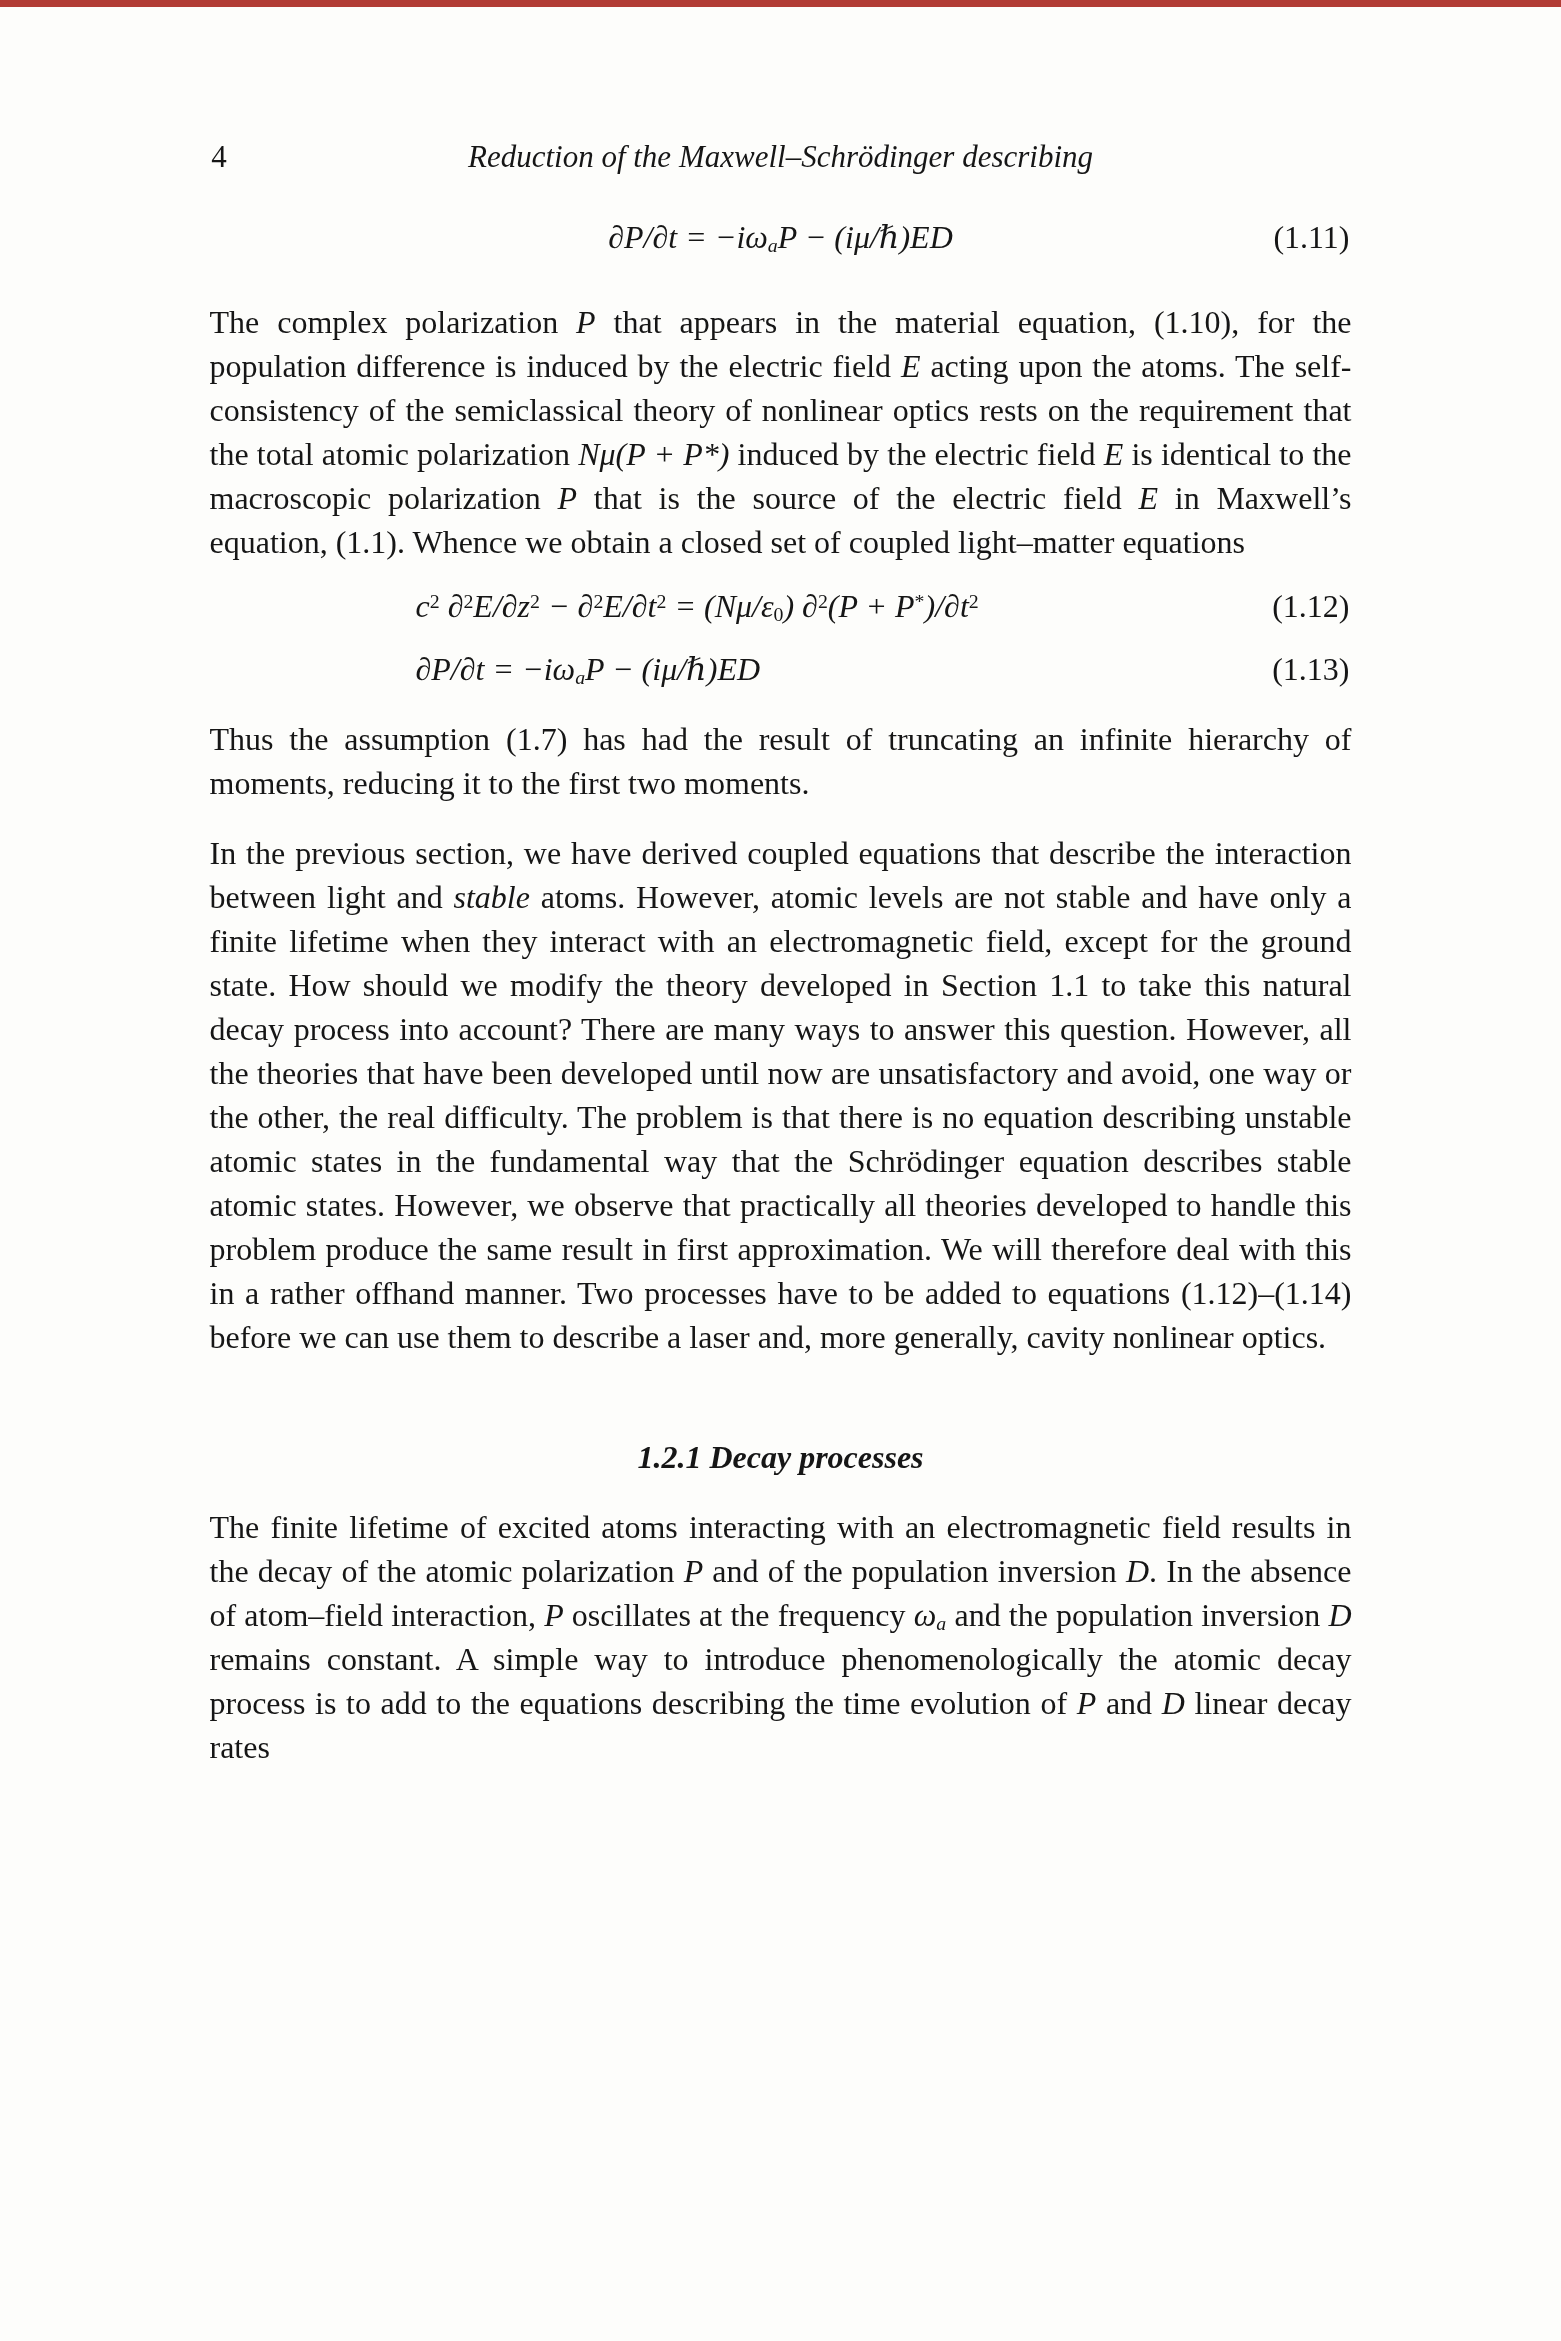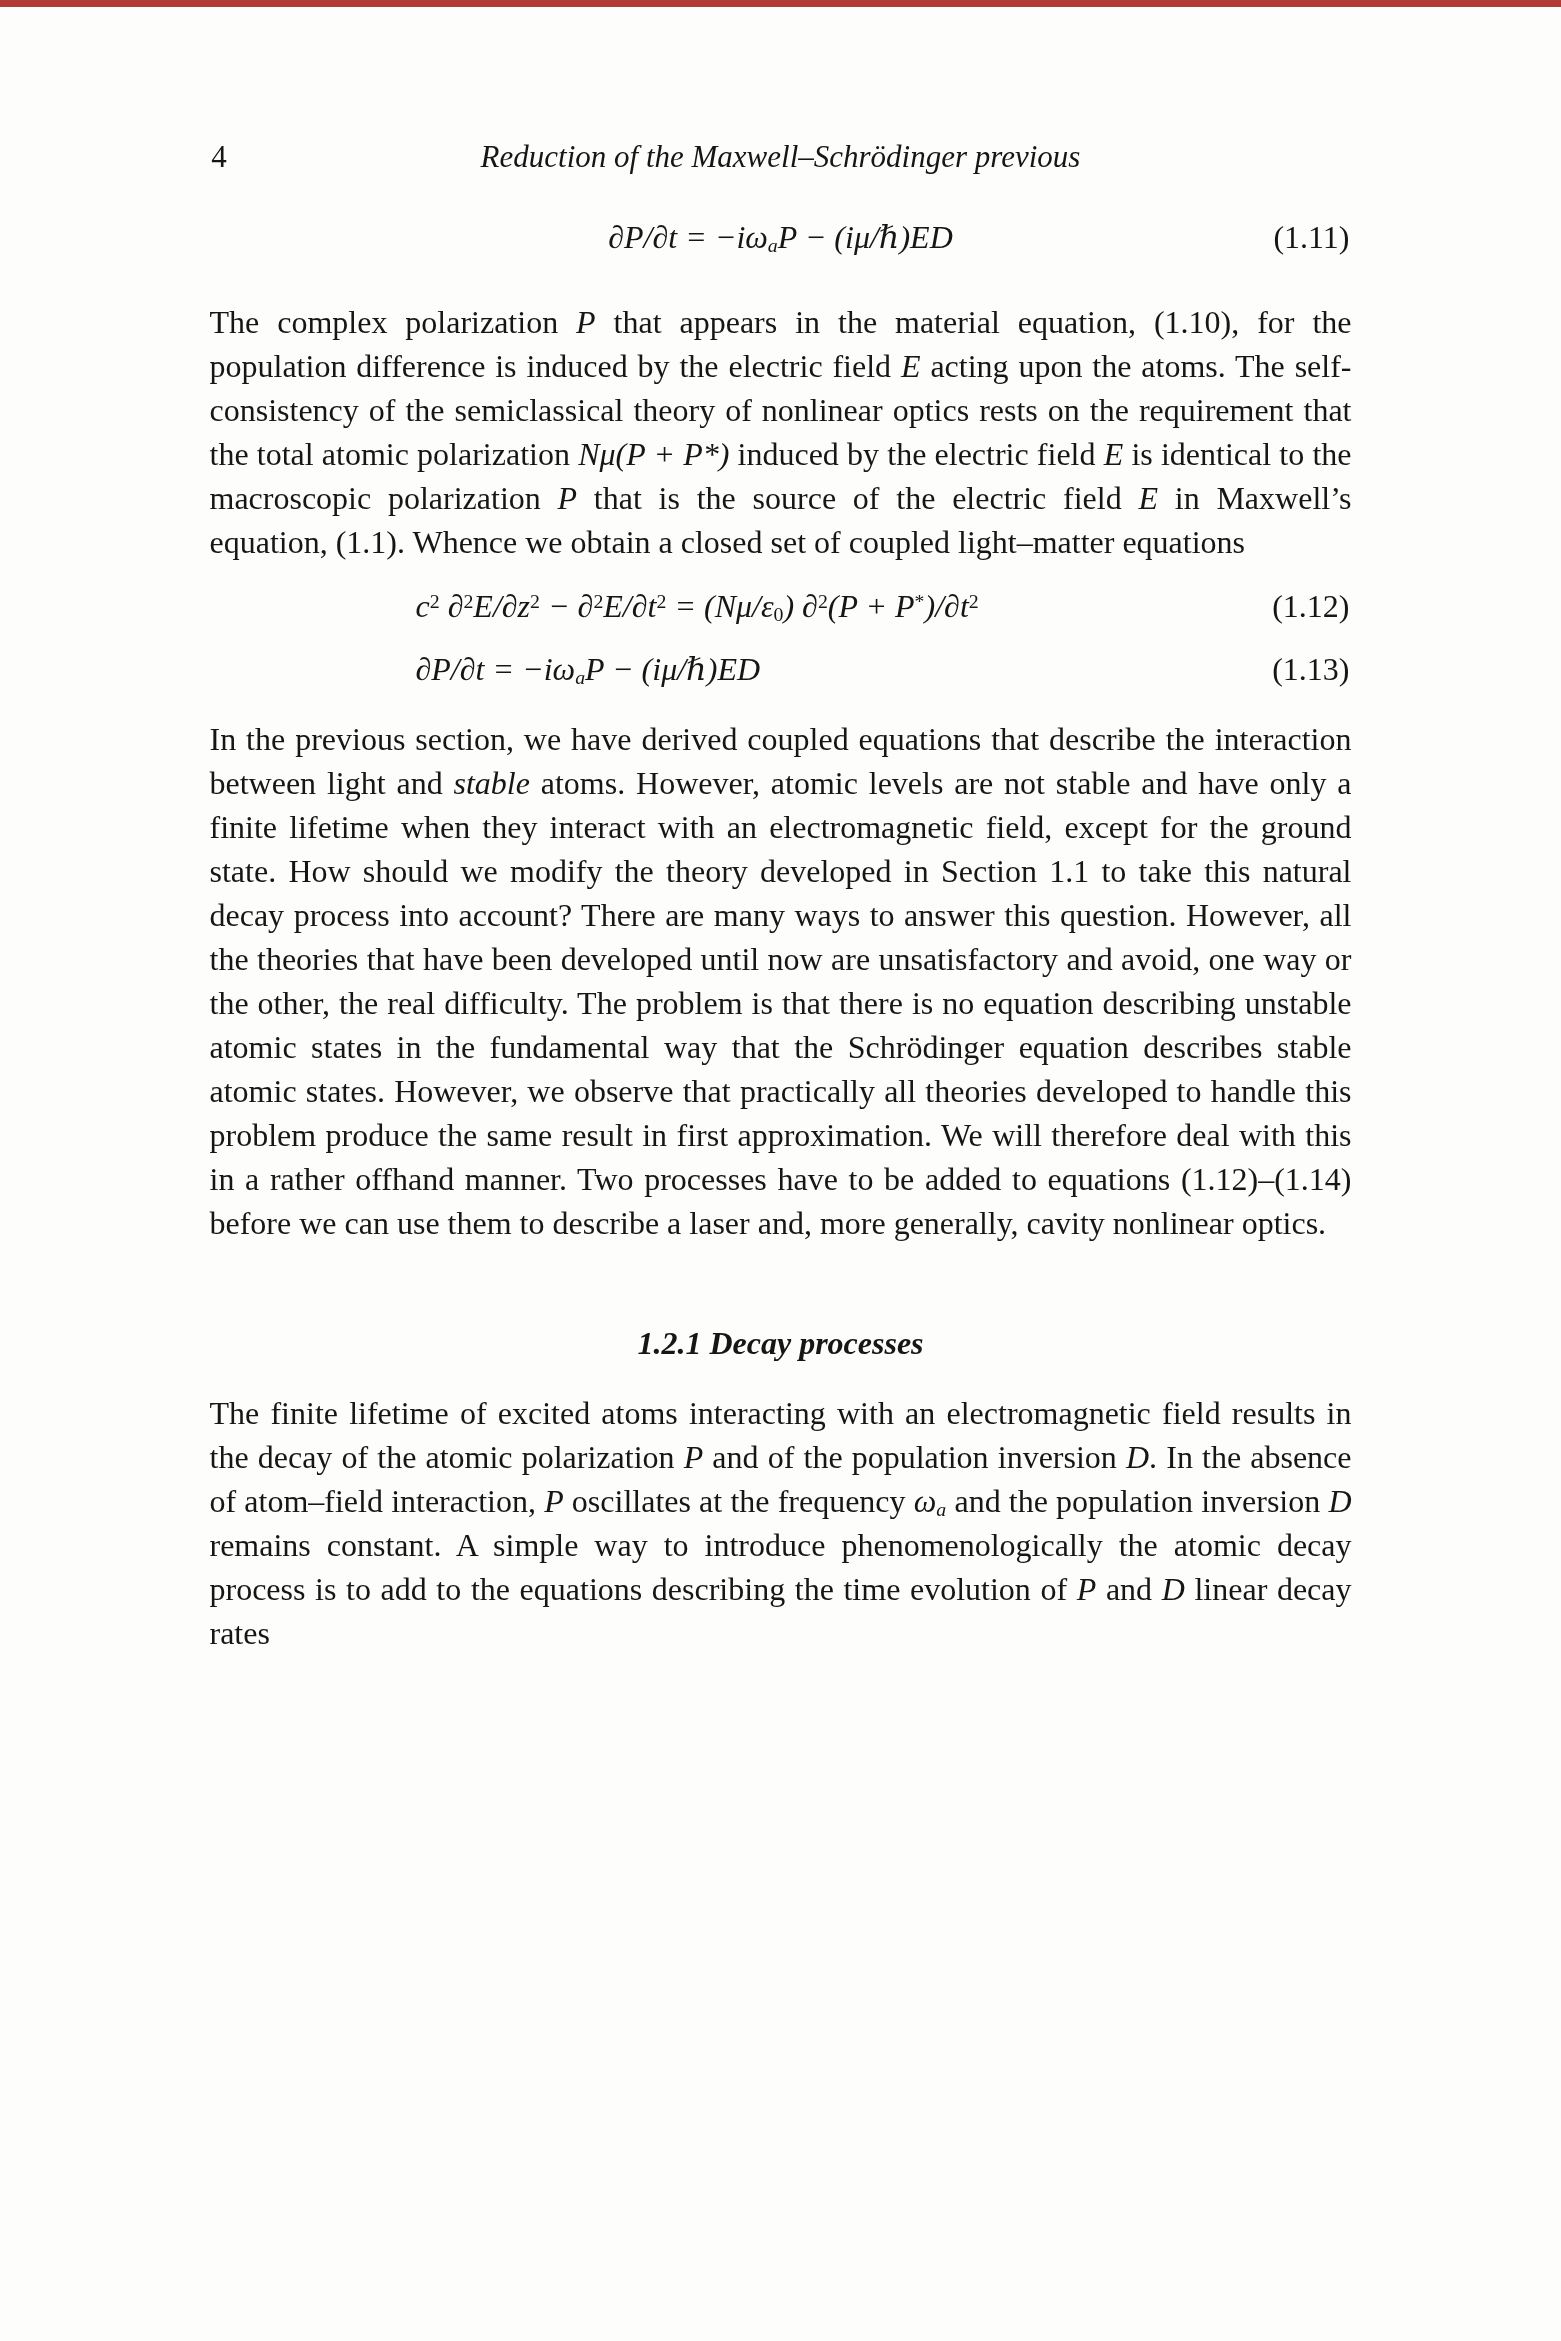--- a/index.html
+++ b/index.html
@@ -41,41 +41,42 @@
 </head>
 <body>
 
 <div class="page">
   <div class="top-strip"></div>
 
   <div class="content">
 
     <div class="header">
       <span class="pagenum">4</span>
-      <span class="runtitle">Reduction of the Maxwell–Schrödinger previous</span>
+      <span class="runtitle">Reduction of the Maxwell–Schrödinger describing</span>
     </div>
 
     <div class="eqrow eq-single">
       <span class="expr"><span class="it">∂P/∂t = −iω</span><span class="it sb">a</span><span class="it">P − (iμ/ℏ)ED</span></span>
       <span class="eqnum">(1.11)</span>
     </div>
 
     <p class="para first"><span>The complex polarization </span><span class="it">P</span><span> that appears in the material equation, (1.10), for the population difference is induced by the electric field </span><span class="it">E</span><span> acting upon the atoms. The self-consistency of the semiclassical theory of nonlinear optics rests on the requirement that the total atomic polarization </span><span class="it">Nμ(P + P*)</span><span> induced by the electric field </span><span class="it">E</span><span> is identical to the macroscopic polarization </span><span class="it">P</span><span> that is the source of the electric field </span><span class="it">E</span><span> in Maxwell’s equation, (1.1). Whence we obtain a closed set of coupled light–matter equations</span></p>
 
     <div class="eq-group">
       <div class="eqrow">
         <span class="expr"><span class="it">c</span><span class="sp">2</span><span class="it"> ∂</span><span class="sp">2</span><span class="it">E/∂z</span><span class="sp">2</span><span class="it"> − ∂</span><span class="sp">2</span><span class="it">E/∂t</span><span class="sp">2</span><span class="it"> = (Nμ/ε</span><span class="sb">0</span><span class="it">) ∂</span><span class="sp">2</span><span class="it">(P + P</span><span class="sp">*</span><span class="it">)/∂t</span><span class="sp">2</span></span>
         <span class="eqnum">(1.12)</span>
       </div>
       <div class="eqrow">
         <span class="expr"><span class="it">∂P/∂t = −iω</span><span class="it sb">a</span><span class="it">P − (iμ/ℏ)ED</span></span>
         <span class="eqnum">(1.13)</span>
       </div>
     </div>
 
+    <p class="para"><span>Thus the assumption (1.7) has had the result of truncating an infinite hierarchy of moments, reducing it to the first two moments.</span></p>
 
 
     <p class="para"><span>In the previous section, we have derived coupled equations that describe the interaction between light and </span><span class="it">stable</span><span> atoms. However, atomic levels are not stable and have only a finite lifetime when they interact with an electromagnetic field, except for the ground state. How should we modify the theory developed in Section 1.1 to take this natural decay process into account? There are many ways to answer this question. However, all the theories that have been developed until now are unsatisfactory and avoid, one way or the other, the real difficulty. The problem is that there is no equation describing unstable atomic states in the fundamental way that the Schrödinger equation describes stable atomic states. However, we observe that practically all theories developed to handle this problem produce the same result in first approximation. We will therefore deal with this in a rather offhand manner. Two processes have to be added to equations (1.12)–(1.14) before we can use them to describe a laser and, more generally, cavity nonlinear optics.</span></p>
 
     <div class="heading heading-italic">1.2.1  Decay processes</div>
 
     <p class="para"><span>The finite lifetime of excited atoms interacting with an electromagnetic field results in the decay of the atomic polarization </span><span class="it">P</span><span> and of the population inversion </span><span class="it">D</span><span>. In the absence of atom–field interaction, </span><span class="it">P</span><span> oscillates at the frequency </span><span class="it">ω</span><span class="it sb">a</span><span> and the population inversion </span><span class="it">D</span><span> remains constant. A simple way to introduce phenomenologically the atomic decay process is to add to the equations describing the time evolution of </span><span class="it">P</span><span> and </span><span class="it">D</span><span> linear decay rates</span></p>
 
   </div>
 </div>

